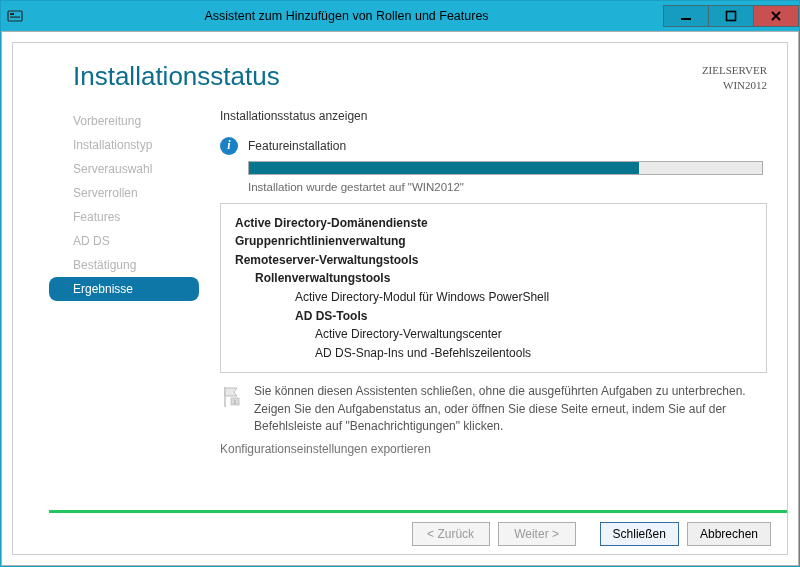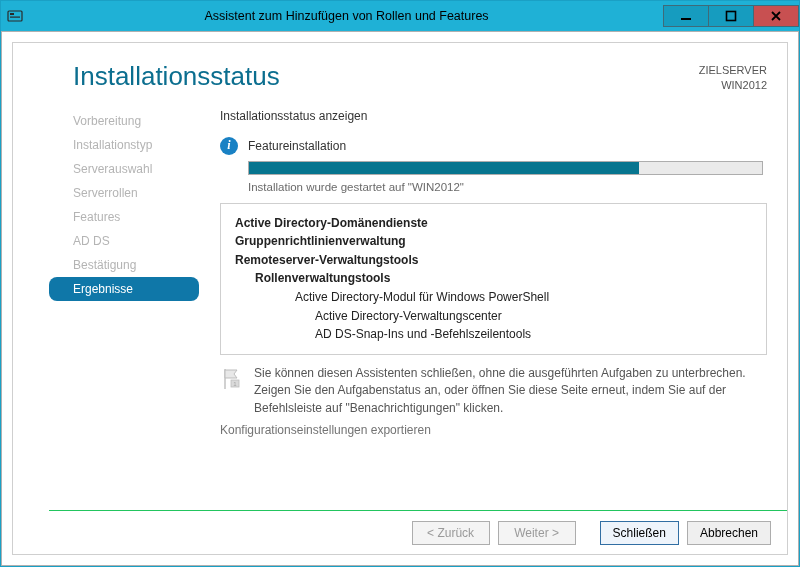--- a/index.html
+++ b/index.html
@@ -75,20 +75,21 @@
     color: #0b6e8f;
     letter-spacing: 0px;
     flex: 1;
   }
   .target {
     text-align: right;
     color: #555;
     font-size: 11px;
     line-height: 1.35;
     padding-top: 2px;
+    font-family: Liberation Serif, serif;
   }
   .body-row {
     flex: 1;
     display: flex;
     padding: 0 20px 10px 24px;
     gap: 21px;
     min-height: 0;
   }
   .nav {
     width: 150px;
@@ -174,21 +175,21 @@
     display: flex; align-items: center; justify-content: center;
     opacity: 0.55;
   }
   .link {
     color: #737373;
     font-size: 12px;
     cursor: pointer;
   }
   .footer {
     height: 44px;
-    border-top: 1px solid #22c55e;
+    border-top: 3px solid #22c55e;
     display: flex;
     align-items: center;
     justify-content: flex-end;
     gap: 8px;
     padding: 0 16px;
   }
   .btn {
     min-width: 78px;
     height: 24px;
     background: #efefef;
@@ -278,20 +279,21 @@
             <div class="fill" id="progress-fill" style="width: 76%;"></div>
           </div>
           <div class="progress-text">Installation wurde gestartet auf "WIN2012"</div>
 
           <div class="tree-box" id="tree-box">
               <div class=" bold">Active Directory-Domänendienste</div>
               <div class=" bold">Gruppenrichtlinienverwaltung</div>
               <div class=" bold">Remoteserver-Verwaltungstools</div>
               <div class="lvl1 bold">Rollenverwaltungstools</div>
               <div class="lvl3">Active Directory-Modul für Windows PowerShell</div>
+              <div class="lvl3 bold">AD DS-Tools</div>
               <div class="lvl4">Active Directory-Verwaltungscenter</div>
               <div class="lvl4">AD DS-Snap-Ins und -Befehlszeilentools</div>
             </div>
 
           <div class="note-row">
             <div class="flag-icon">
               <svg width="20" height="24" viewBox="0 0 20 24">
                 <path d="M4 2 L4 22" stroke="#888" stroke-width="1.4"></path>
                 <path d="M4 3 L16 3 L13 7 L16 11 L4 11 Z" fill="#d6d6d6" stroke="#888" stroke-width="1"></path>
                 <rect x="10" y="13" width="8" height="7" fill="#bdbdbd" stroke="#888" stroke-width="0.8"></rect>

